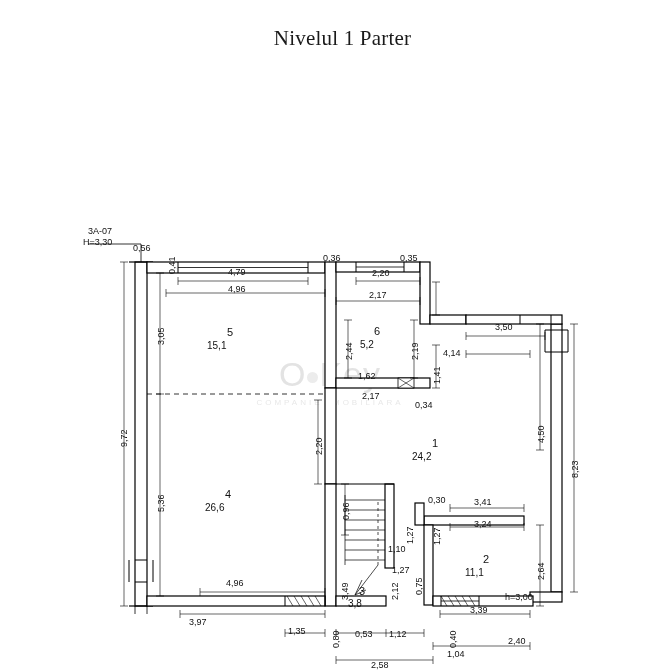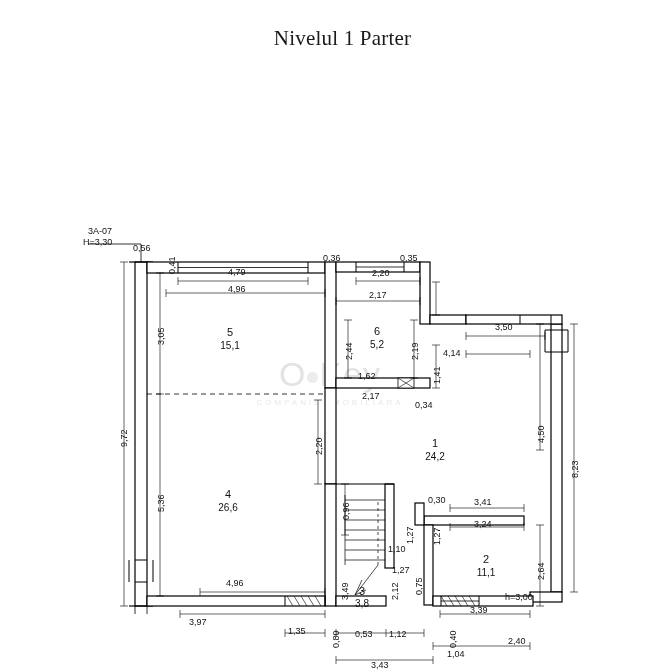--- a/index.html
+++ b/index.html
@@ -39,21 +39,20 @@
     font-family:"Liberation Sans", sans-serif;
     color:#111;
     text-align:center;
     white-space:nowrap;
   }
   .roomarea{
     position:absolute;
     font-size:10px;
     font-family:"Liberation Sans", sans-serif;
     color:#111;
-    text-align:center;
     white-space:nowrap;
   }
   .label{
     position:absolute;
     font-size:9px;
     font-family:"Liberation Sans", sans-serif;
     color:#111;
     white-space:nowrap;
   }
   #watermark{
@@ -347,15 +346,15 @@
 <div class="dim" style="left:474px;top:519px;">3,24</div>
 <div class="dim" style="left:508px;top:636px;">2,40</div>
 <div class="dim" style="left:470px;top:605px;">3,39</div>
 
 <div class="dim" style="left:226px;top:578px;">4,96</div>
 <div class="dim" style="left:189px;top:617px;">3,97</div>
 <div class="dim" style="left:288px;top:626px;">1,35</div>
 <div class="dim vert" style="left:331px;top:648px;">0,80</div>
 <div class="dim" style="left:355px;top:629px;">0,53</div>
 <div class="dim" style="left:389px;top:629px;">1,12</div>
-<div class="dim" style="left:371px;top:660px;">3,43</div>
+<div class="dim" style="left:371px;top:660px;">2,58</div>
 <div class="dim vert" style="left:448px;top:648px;">0,40</div>
 <div class="dim" style="left:447px;top:649px;">1,04</div>
 
 </body></html>

